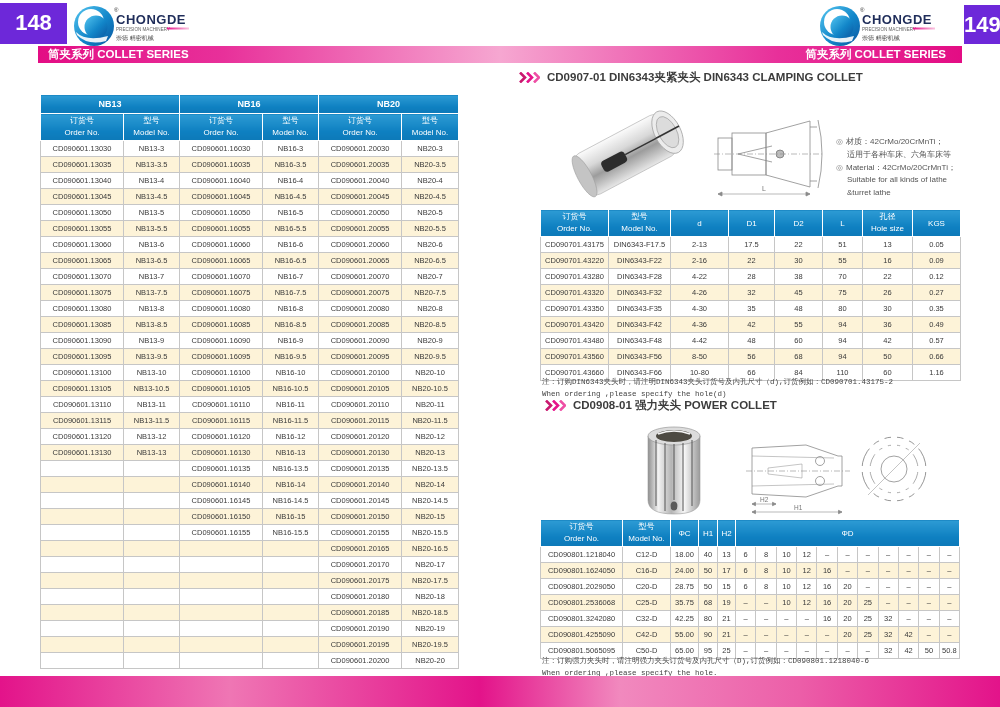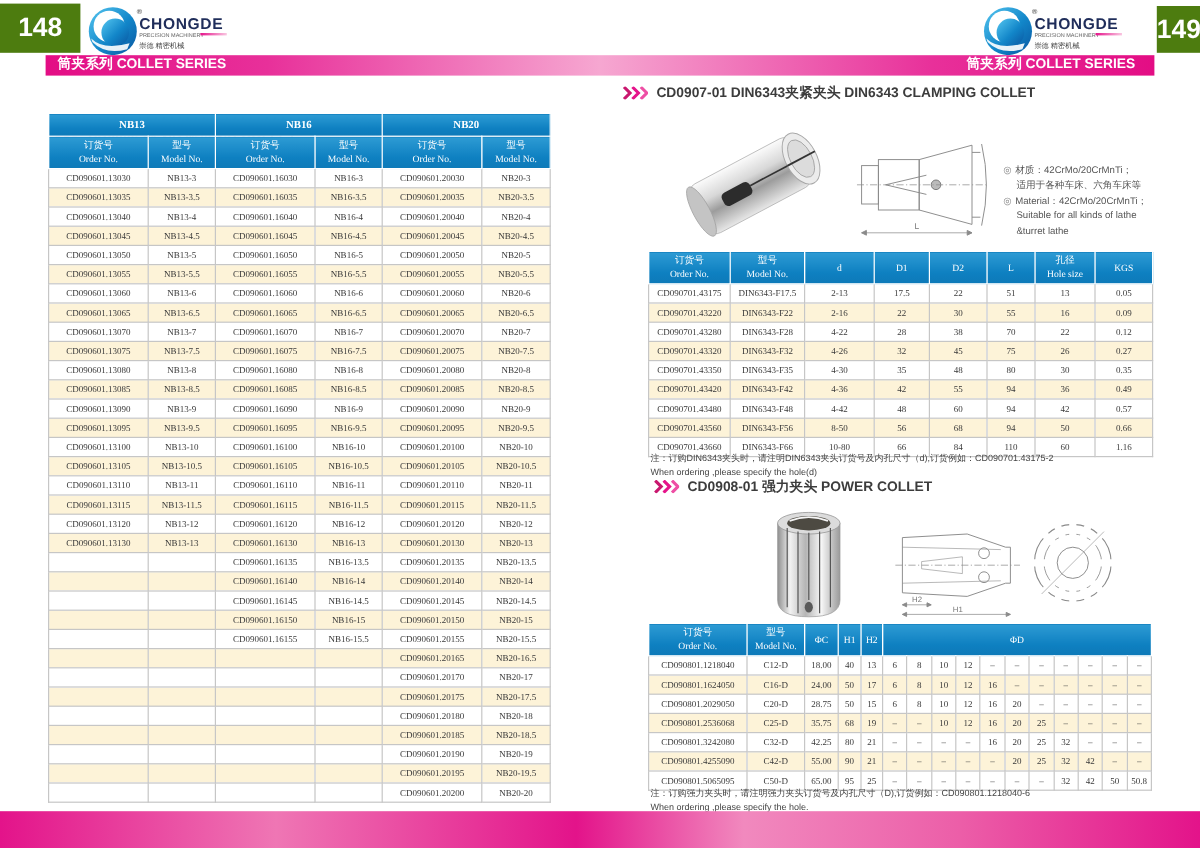--- a/index.html
+++ b/index.html
@@ -1,20 +1,20 @@
 <!DOCTYPE html>
 <html><head>
 <meta charset="utf-8">
 <style>
   html,body{margin:0;padding:0;}
   body{width:1000px;height:707px;position:relative;background:#fff;
        font-family:"Liberation Sans","DejaVu Sans",sans-serif;overflow:hidden;}
 
   
-  .pagenum{position:absolute;background:#4d7c0f;color:#fff;font-size:22px;
+  .pagenum{position:absolute;background:#6d28d9;color:#fff;font-size:22px;
            font-weight:bold;text-align:center;line-height:40px;}
   #pn-left{left:0;top:3px;width:67px;height:41px;}
   #pn-right{right:0;top:5px;width:36px;height:39px;line-height:39px;}
 
   
   .series-bar{position:absolute;top:46px;height:17px;color:#fff;font-size:11.5px;
               font-weight:bold;line-height:17px;box-sizing:border-box;}
   #bar-left{left:38px;width:462px;background:linear-gradient(90deg,#e30d84 0%,#e8309a 40%,#f6a7d1 100%);padding-left:10px;}
   #bar-right{left:500px;width:462px;background:linear-gradient(90deg,#f6a7d1 0%,#e8309a 60%,#e30d84 100%);text-align:right;padding-right:16px;}
 
@@ -28,42 +28,42 @@
   #sec-nb{left:45px;top:69px;margin-top:40px;}
   #sec-din{left:519px;top:70px;}
   #sec-power{left:545px;top:398px;align-items:center;}
 
   
   .logo{position:absolute;}
   #logo-left{left:72px;top:2px;}
   #logo-right{left:818px;top:2px;}
 
   
-  .tblwrap{position:absolute;font-family:Liberation Serif, serif;}
+  .tblwrap{position:absolute;}
   #nb-table{left:40px;top:94px;width:418px;}
   #din-table{left:540px;top:209px;width:420px;}
   #power-table{left:540px;top:519px;width:420px;}
   table.dtable{border-collapse:collapse;table-layout:fixed;width:100%;}
   .dtable th{background:linear-gradient(180deg,#2d9bd4 0%,#0e80c1 65%,#0d79b8 100%);
        color:#fff;border:1px solid #fff;font-weight:bold;padding:1px 0;text-align:center;}
   .dtable tr.grp th{height:16px;font-size:9px;}
   .dtable tr.cols th{font-size:8px;font-weight:normal;}
   .dtable tr.cols th div{line-height:1.5;}
   .dtable td{border:1px solid #c6c6c6;font-size:7.5px;color:#3a3a3a;text-align:center;
        height:15px;line-height:15px;padding:0 1px;overflow:hidden;white-space:nowrap;background:#fff;}
   .dtable tbody tr:nth-child(even) td{background:#fdf3d8;}
   #din-table .dtable tr.cols th, #power-table .dtable tr.cols th{height:24px;}
 
   
   #material{position:absolute;left:836px;top:136px;width:162px;font-size:8px;color:#555;line-height:1.6;}
   #material .bullet{color:#888;margin-right:3px;}
   #material .indent{padding-left:11px;}
 
   
-  .note{position:absolute;font-size:7.5px;color:#444;line-height:1.6;}
+  .note{position:absolute;font-size:7.5px;color:#444;line-height:1.6;font-family:Liberation Mono, monospace;}
   #din-note{left:542px;top:376px;width:420px;}
   #power-note{left:542px;top:655px;width:420px;}
 
   
   .art{position:absolute;}
   #din-photo{left:558px;top:97px;}
   #din-drawing{left:714px;top:112px;}
   #power-photo{left:642px;top:424px;}
   #power-side{left:746px;top:428px;}
   #power-front{left:858px;top:433px;}

